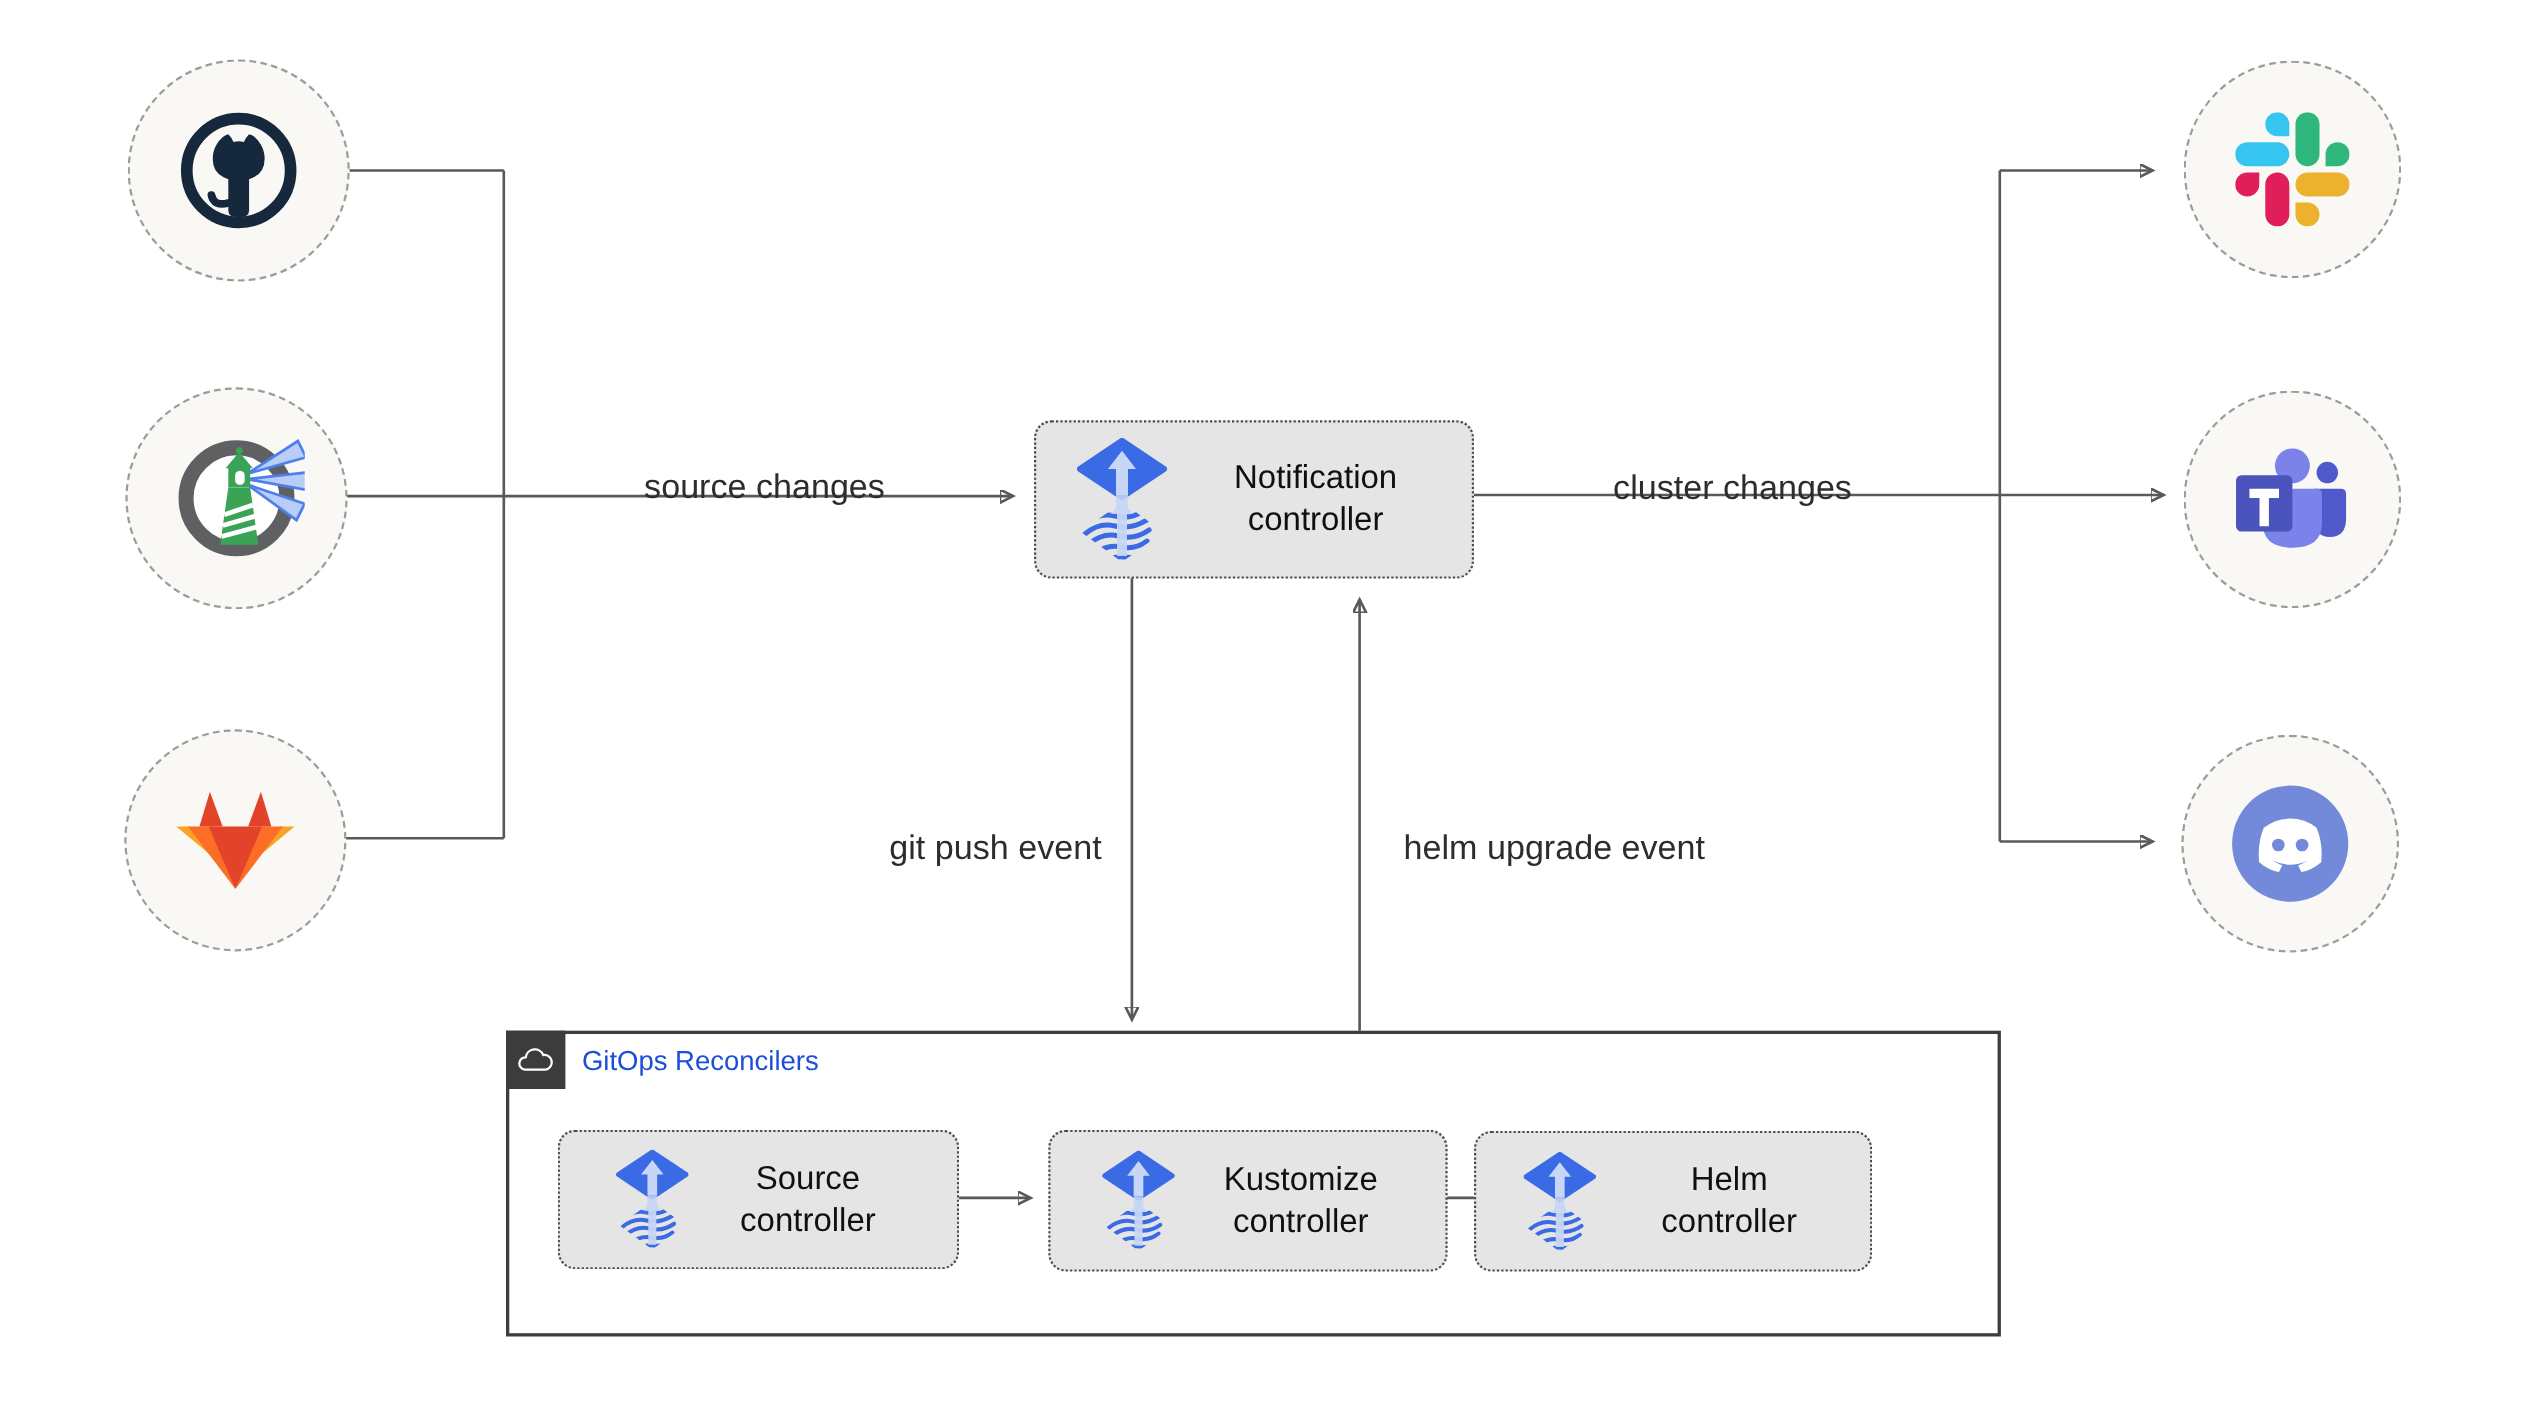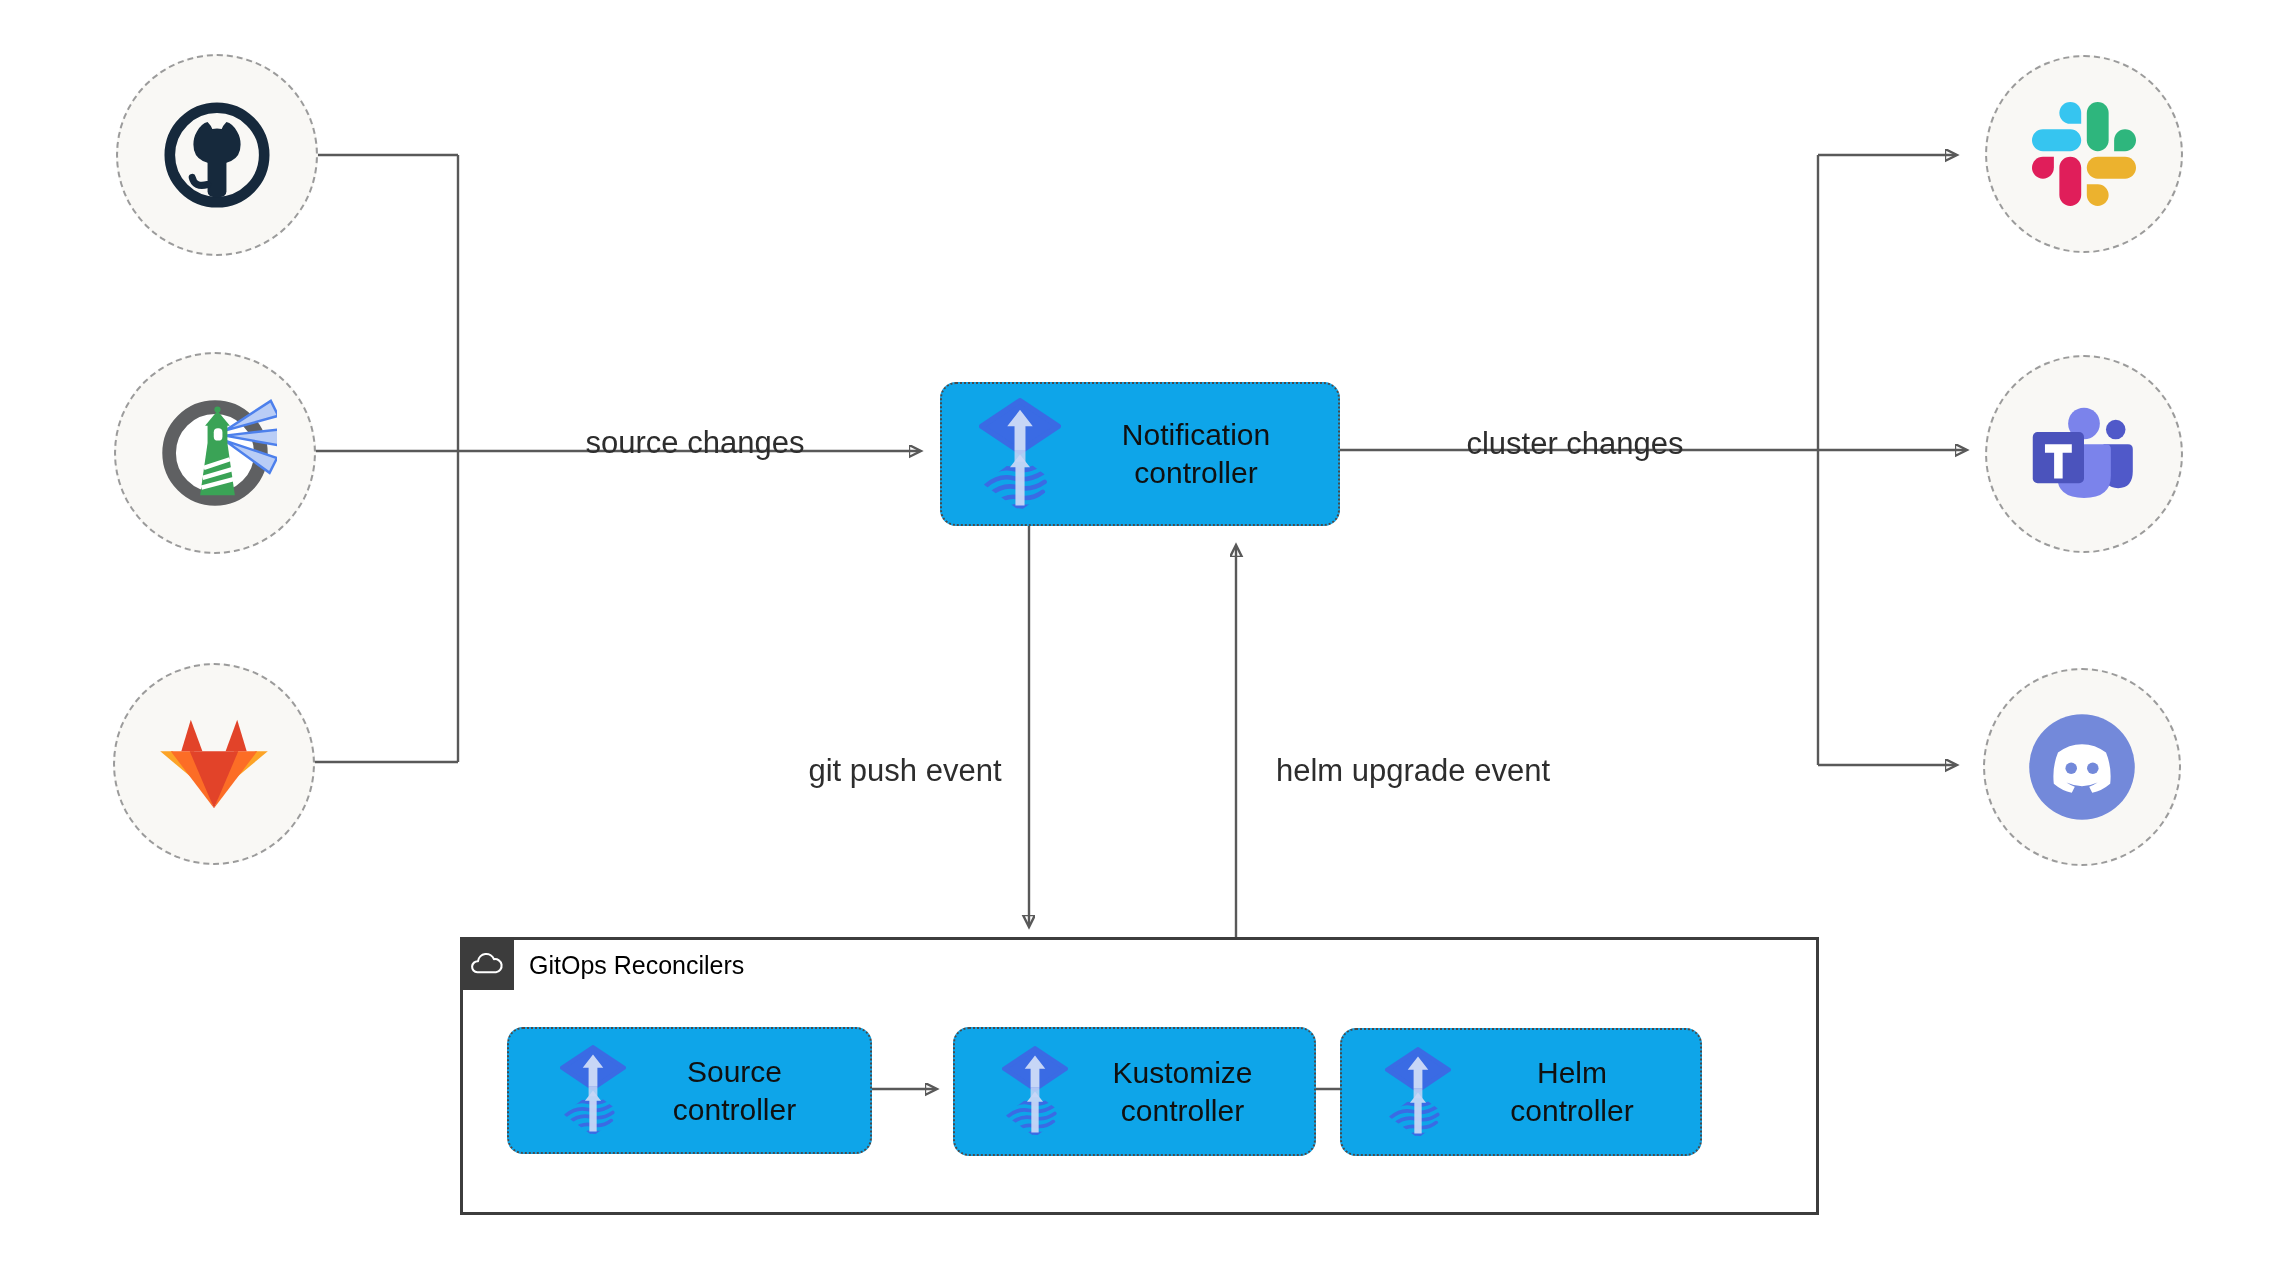--- a/index.html
+++ b/index.html
@@ -7,42 +7,42 @@
     position:relative;width:2292px;height:1284px;background:#ffffff;
     font-family:"Liberation Sans", sans-serif;overflow:hidden;
   }
   .overlay{position:absolute;left:0;top:0;z-index:0;}
   .overlay path{stroke:#595959;stroke-width:2.4;fill:none;}
   .node-circle{
     position:absolute;border:2.5px dashed #9b9b9b;border-radius:50%;
     background:#f9f8f5;display:flex;align-items:center;justify-content:center;z-index:1;
   }
   .ctrl{
-    position:absolute;background:#0ea5e9;border:2.5px dotted #4a4a4a;border-radius:16px;
+    position:absolute;background:#e5e5e5;border:2.5px dotted #4a4a4a;border-radius:16px;
     display:flex;align-items:center;justify-content:center;gap:30px;z-index:1;
   }
   .ctrl-label{
     font-size:30px;line-height:38px;color:#101010;text-align:center;
   }
   .lbl-w200{width:210px;}
   .lbl-w160{width:170px;}
   .elabel{
     position:absolute;transform:translate(-50%,-50%);font-size:31px;color:#2d2d2d;
     white-space:nowrap;z-index:2;margin-top:24px;
   }
   .gitops-box{
     position:absolute;left:460px;top:937px;width:1359px;height:278px;
     border:3px solid #3d3d3d;background:transparent;z-index:1;box-sizing:border-box;
   }
   .gitops-header{
     position:absolute;left:-3px;top:-3px;width:54px;height:53px;background:#3c3c3c;
     display:flex;align-items:center;justify-content:center;
   }
   .gitops-title{
-    position:absolute;left:66px;top:11px;font-size:25px;color:#000000;white-space:nowrap;
+    position:absolute;left:66px;top:11px;font-size:25px;color:#1d4ed8;white-space:nowrap;
   }
 </style>
 </head>
 <body>
 
 <div class="canvas">
 
   <svg width="0" height="0" style="position:absolute">
     <defs>
       <g id="flux-logo">

